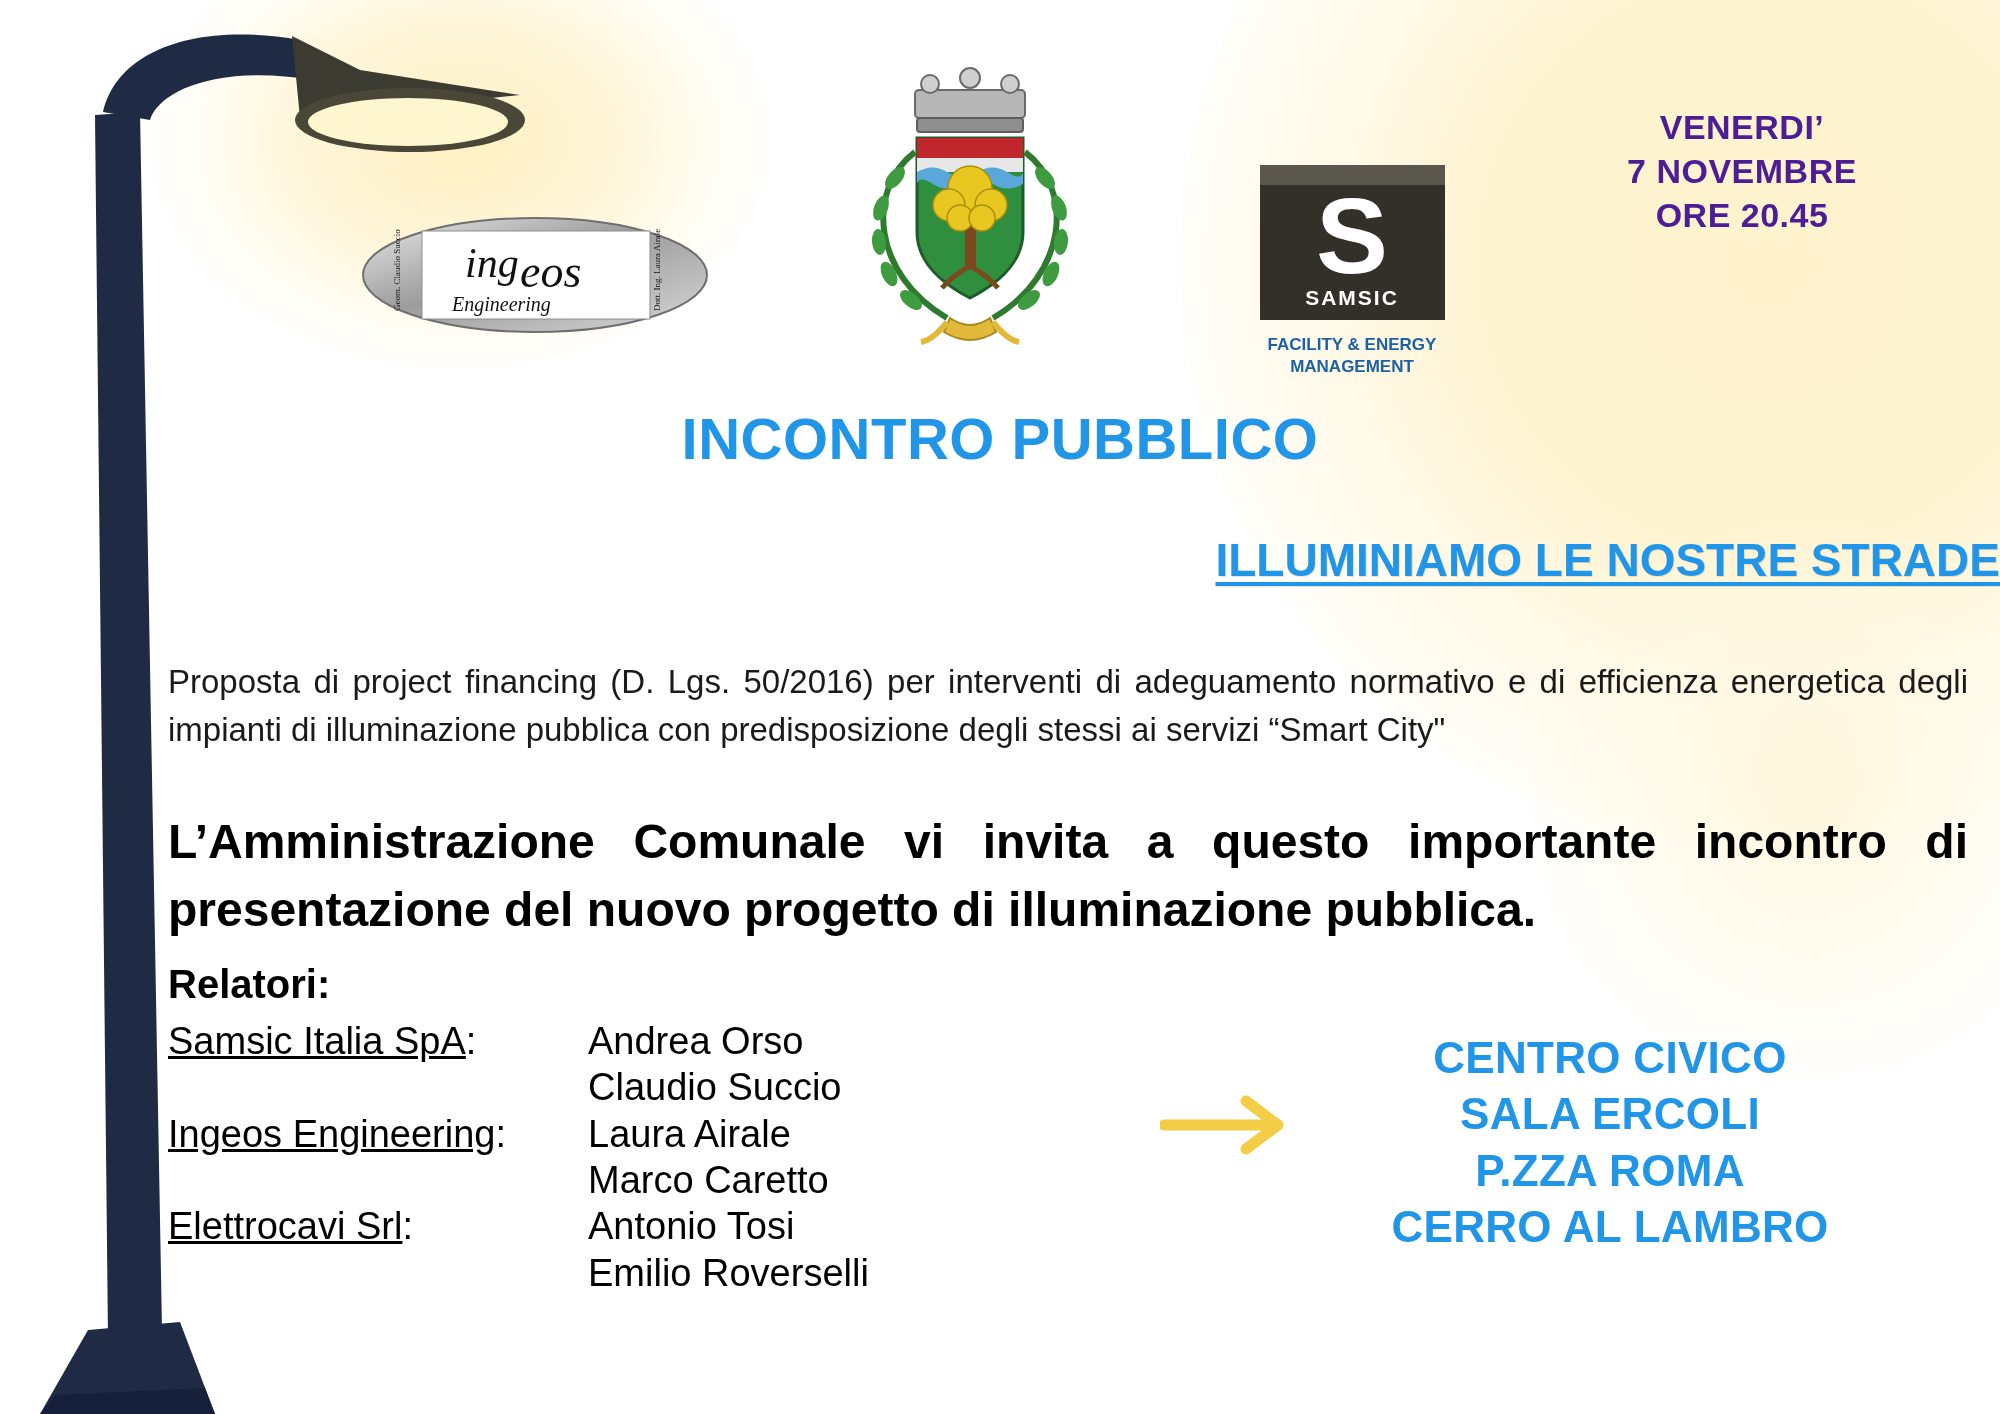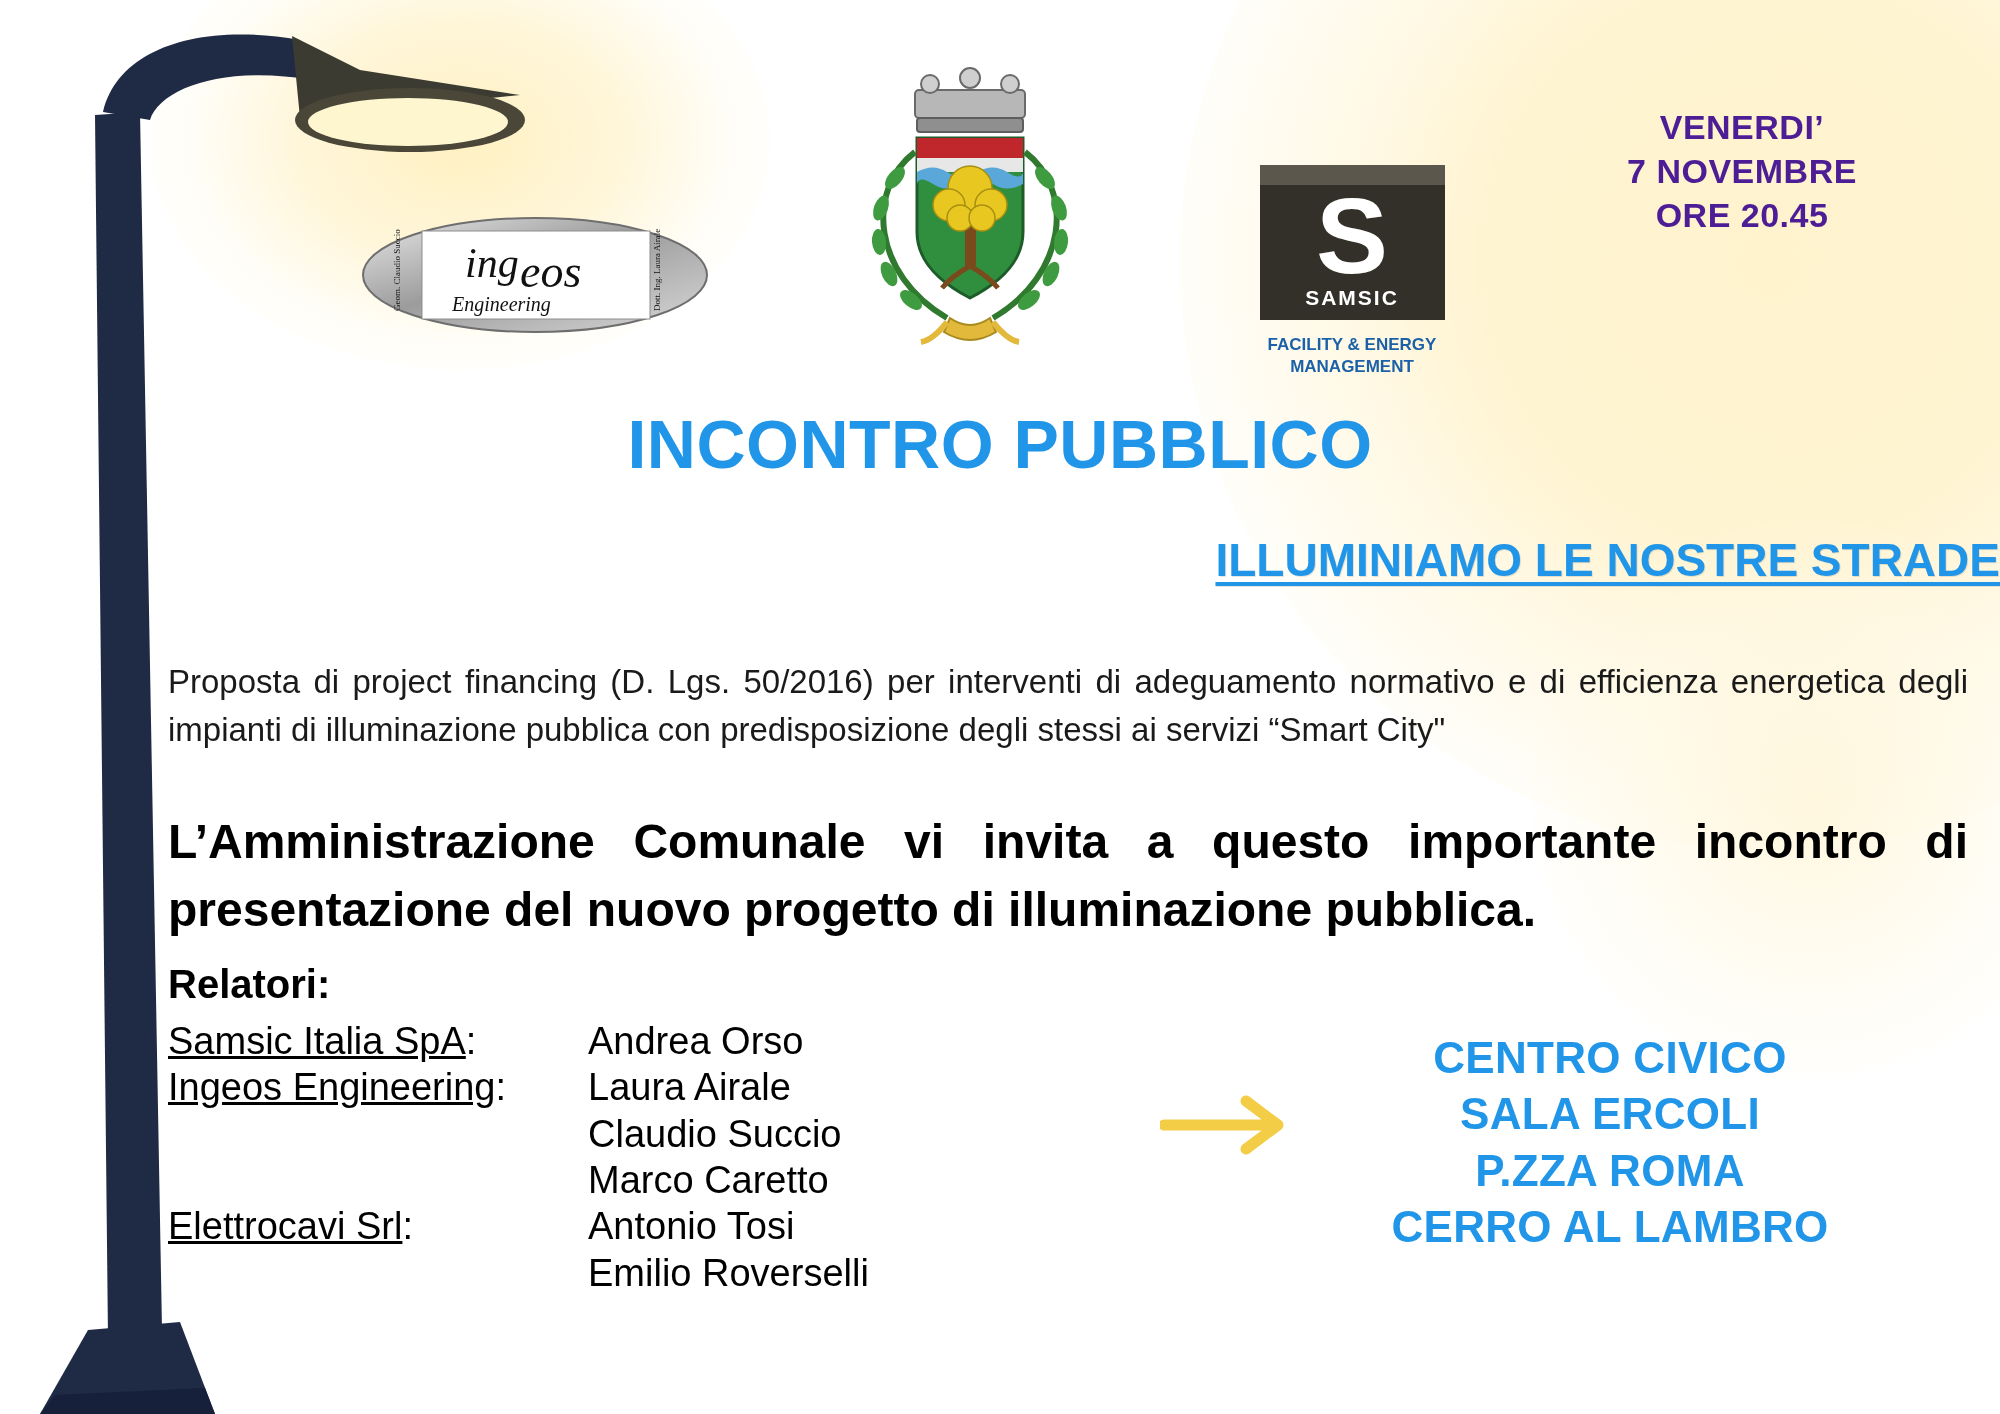--- a/index.html
+++ b/index.html
@@ -108,21 +108,21 @@
 
   
   .title-main {
     position: absolute;
     left: 0;
     right: 0;
     top: 405px;
     text-align: center;
     color: #2196e8;
     font-weight: bold;
-    font-size: 68px;
+    font-size: 58px;
     letter-spacing: 0.5px;
   }
   .title-sub {
     position: absolute;
     left: 0;
     right: 0;
     top: 533px;
     text-align: right;
   }
   .title-sub span {
@@ -336,27 +336,27 @@
 
 <div class="para">Proposta di project financing (D. Lgs. 50/2016) per interventi di adeguamento normativo e di efficienza energetica degli impianti di illuminazione pubblica con predisposizione degli stessi ai servizi “Smart City"</div>
 <div class="invite">L’Amministrazione Comunale vi invita a questo importante incontro di presentazione del nuovo progetto di illuminazione pubblica.</div>
 
 <div class="relatori-label">Relatori:</div>
 <div class="speakers">
   <div class="row">
     <div class="org"><u>Samsic Italia SpA</u><span>:</span></div>
     <div class="person">Andrea Orso</div>
   </div>
+  <div class="row indent">
+    <div class="org"><u>Ingeos Engineering</u></div>
+    <div class="person">Claudio Succio</div>
+  </div>
   <div class="row">
     <div class="org"><u>Ingeos Engineering</u><span>:</span></div>
     <div class="person">Laura Airale</div>
-  </div>
-  <div class="row indent">
-    <div class="org"><u>Ingeos Engineering</u></div>
-    <div class="person">Claudio Succio</div>
   </div>
   <div class="row indent">
     <div class="org"><u>Ingeos Engineering</u></div>
     <div class="person">Marco Caretto</div>
   </div>
   <div class="row">
     <div class="org"><u>Elettrocavi Srl</u><span>:</span></div>
     <div class="person">Antonio Tosi</div>
   </div>
   <div class="row indent">

